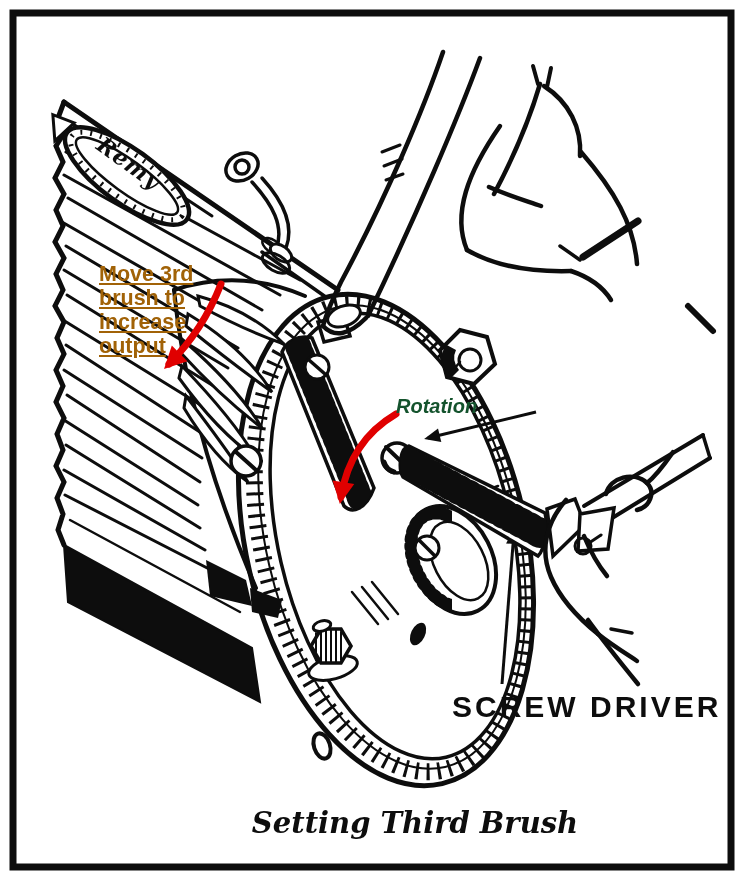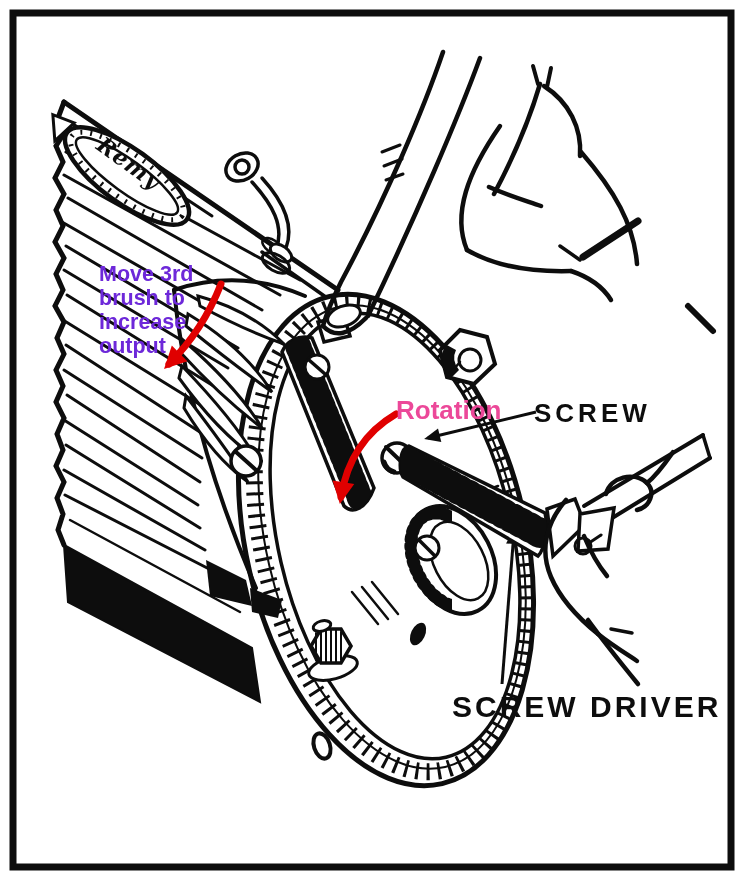--- a/index.html
+++ b/index.html
@@ -1,22 +1,22 @@
 <!DOCTYPE html>
 <html><head>
 <meta charset="utf-8">
 <style>
   html,body{margin:0;padding:0;background:#ffffff;}
   .stage{position:relative;width:744px;height:880px;background:#ffffff;overflow:hidden;
          font-family:"Liberation Sans",sans-serif;}
   .stage svg{position:absolute;left:0;top:0;}
   .label{position:absolute;color:#0d0d0d;}
-  .red-note{left:99px;top:262px;width:140px;color:#6d28d9;font-weight:bold;
-            font-size:21.5px;line-height:24px;white-space:pre-line;}
-  .rotation{left:396px;top:395px;color:#ec4899;font-weight:bold;font-size:26px;}
+  .red-note{left:99px;top:262px;width:140px;color:#a16207;font-weight:bold;
+            font-size:21.5px;line-height:24px;white-space:pre-line;text-decoration:underline;}
+  .rotation{left:396px;top:395px;color:#14532d;font-weight:bold;font-size:20px;font-style:italic;}
   .screw{left:534px;top:398px;font-size:26px;font-weight:bold;letter-spacing:4px;}
   .screwdriver{left:452px;top:690px;font-size:30px;font-weight:bold;letter-spacing:3px;}
   .caption{left:180px;top:806px;width:470px;text-align:center;
            font-family:"DejaVu Serif",serif;font-style:italic;font-weight:bold;font-size:29px;}
   .remy{left:86px;top:150px;width:86px;text-align:center;transform:rotate(36deg);
         transform-origin:center;font-family:"DejaVu Serif",serif;font-style:italic;
         font-weight:bold;font-size:22px;letter-spacing:1px;}
 </style>
 </head>
 <body>
@@ -230,16 +230,16 @@
 
   <rect x="13" y="13" width="718" height="854" fill="none" stroke="#0d0d0d" stroke-width="7"></rect>
 </svg>
 
 <div class="label remy">Remy</div>
 <div class="label red-note">Move 3rd
 brush to
 increase
 output</div>
 <div class="label rotation">Rotation</div>
-<div class="label screw">SCREW</div>
 <div class="label screwdriver">SCREW DRIVER</div>
+<div class="label caption">Setting Third Brush</div>
 
 </div>
 
 </body></html>

